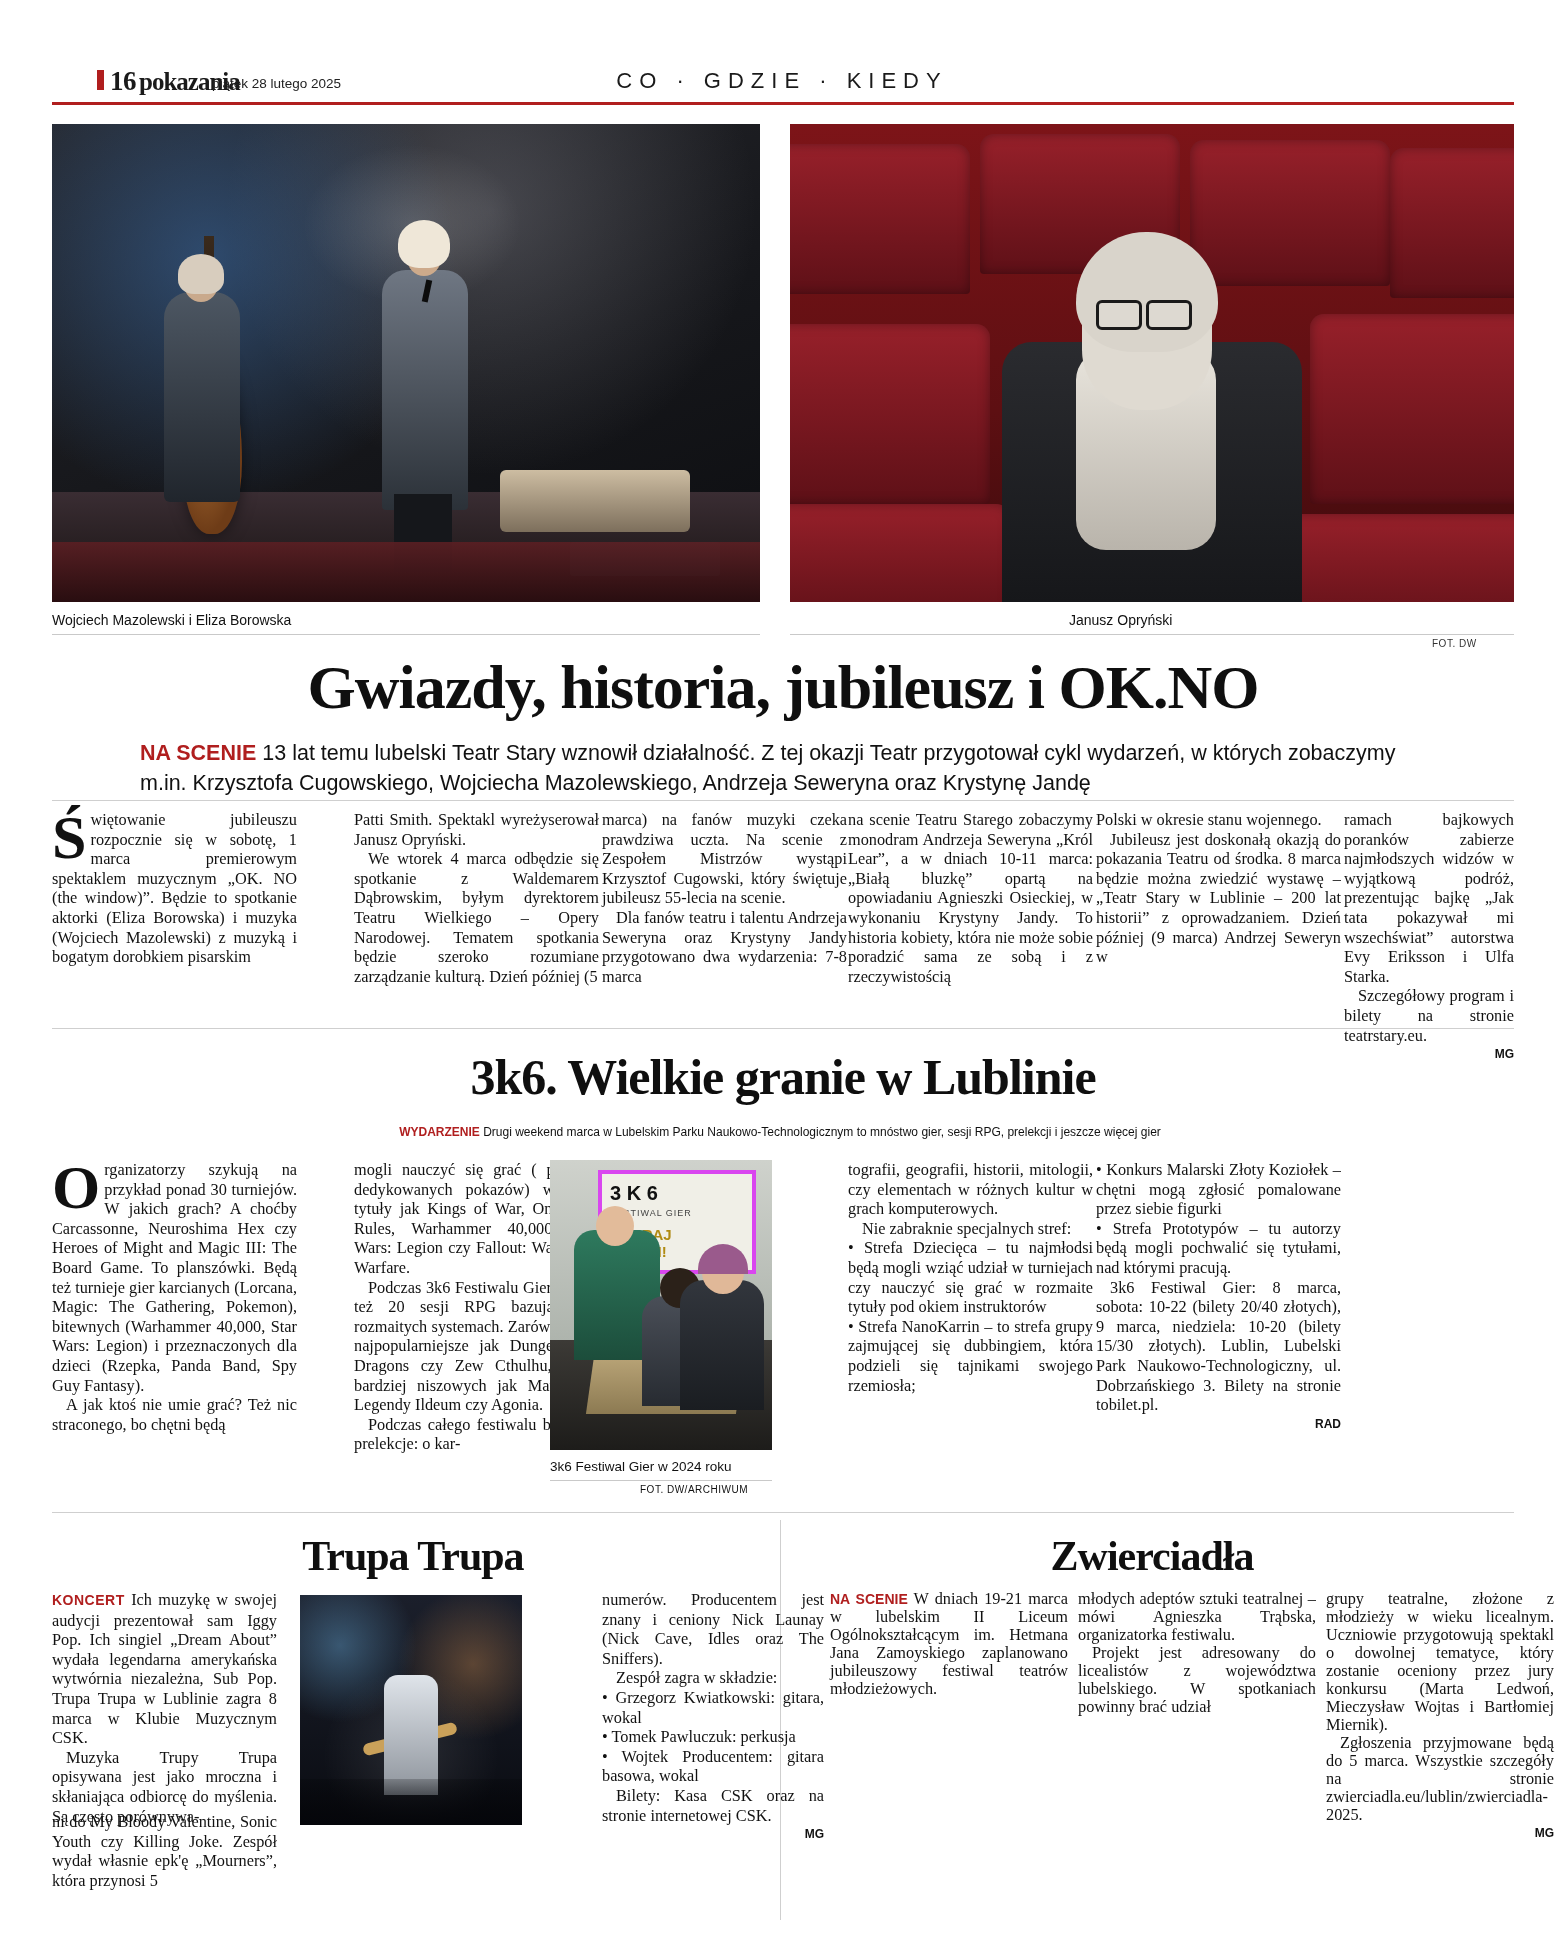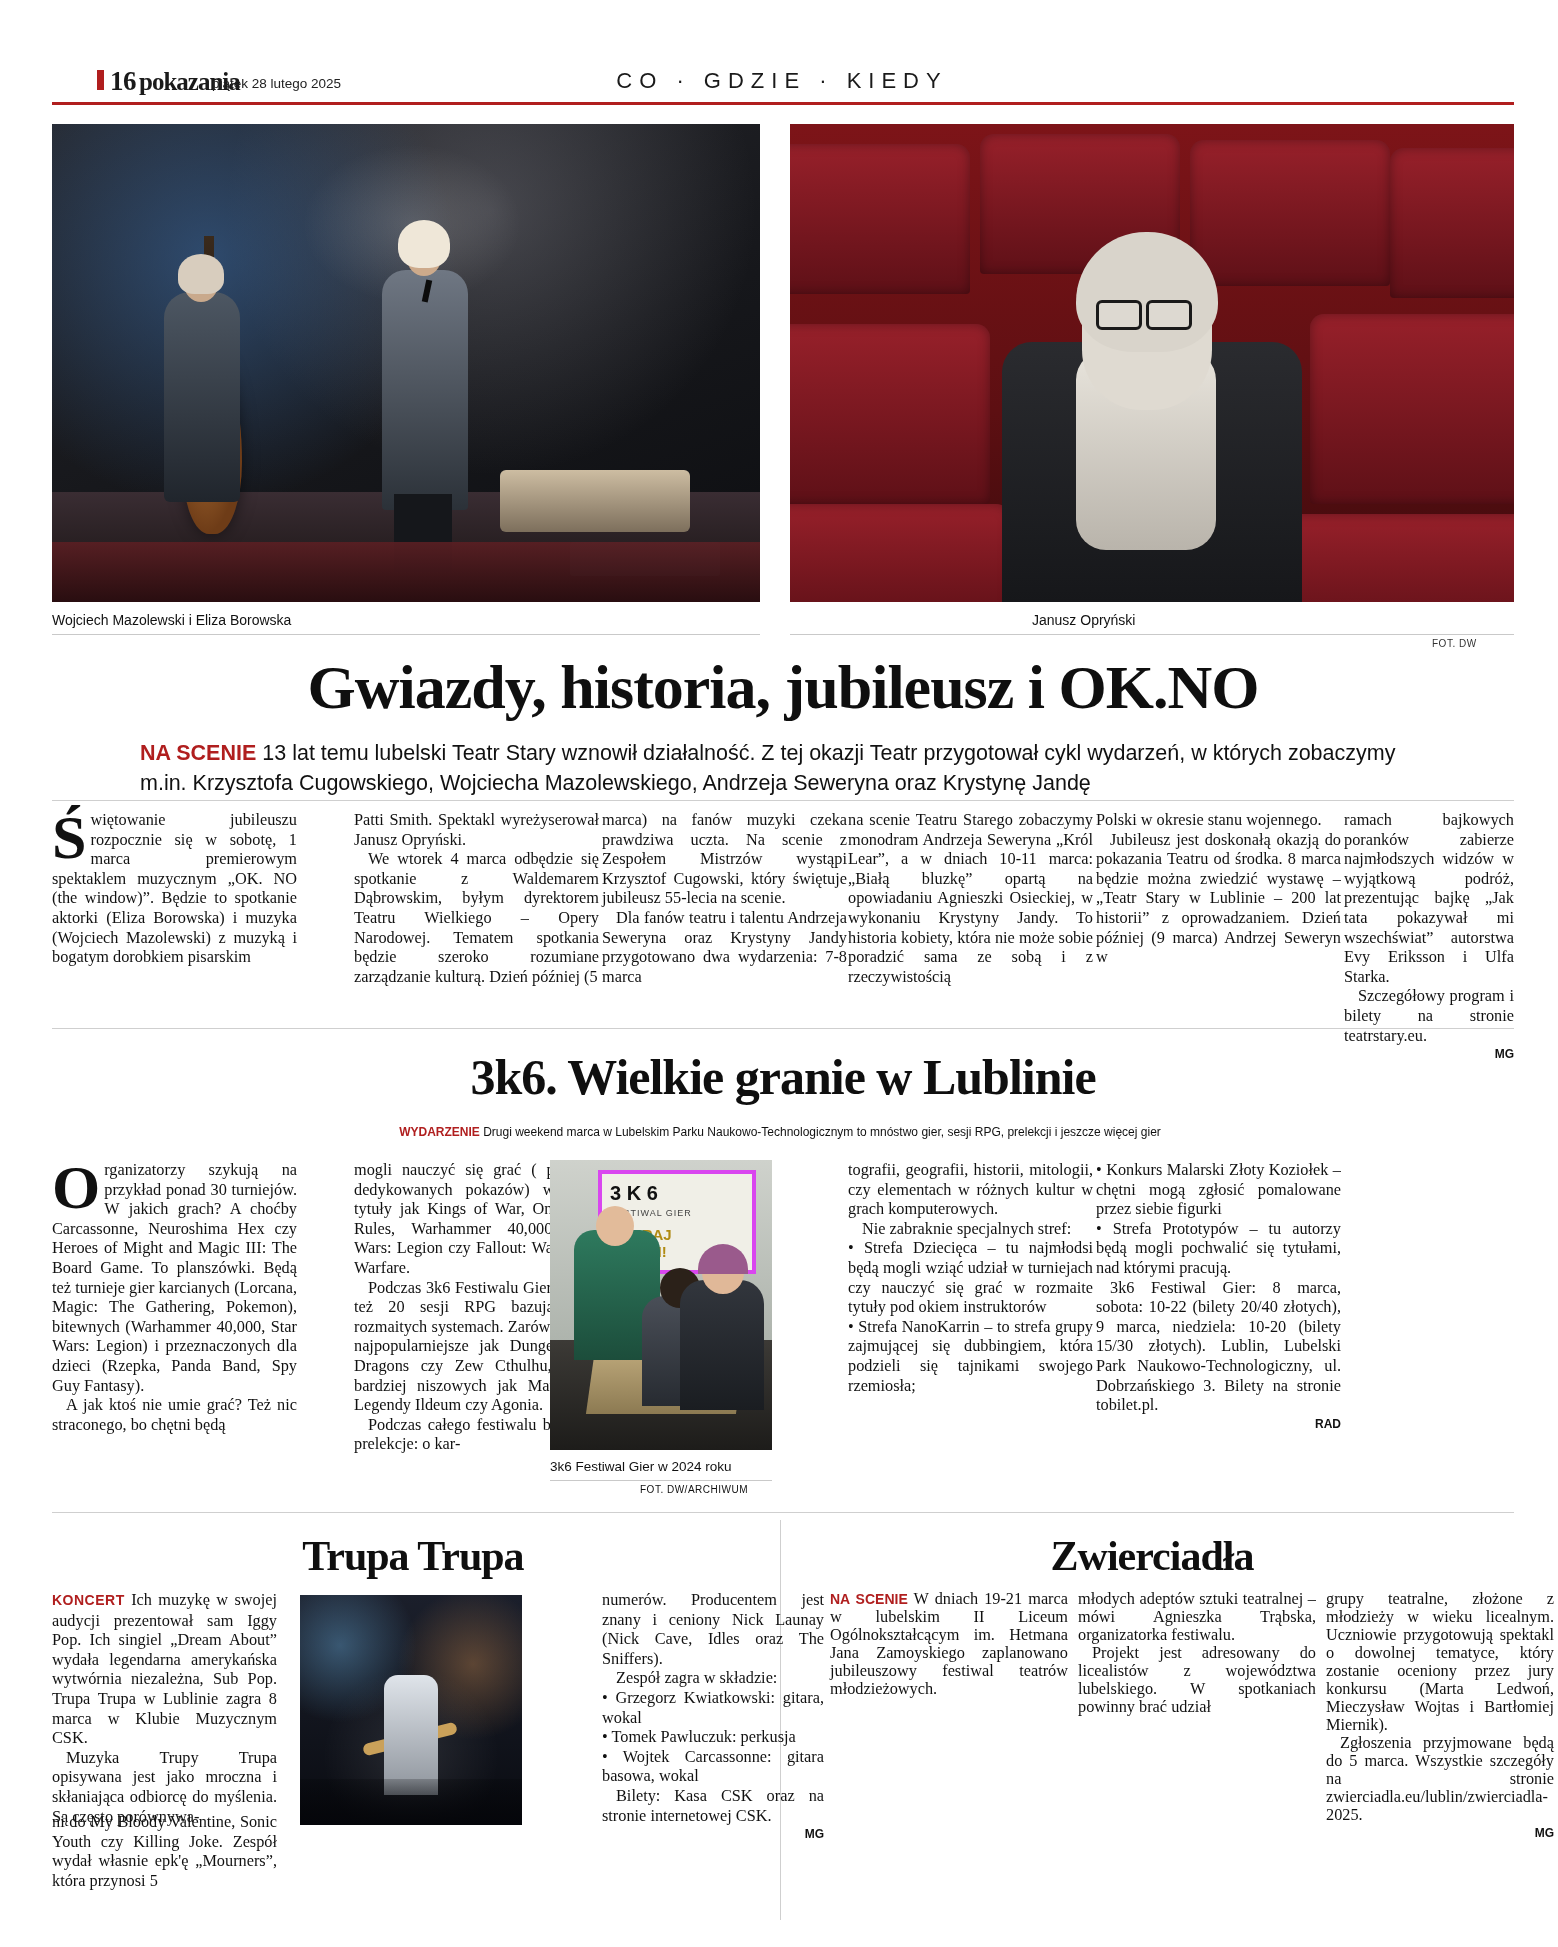--- a/index.html
+++ b/index.html
@@ -47,21 +47,21 @@
   }
   .photo-1 { left:52px; top:124px; width:708px; height:478px; }
   .photo-2 { left:790px; top:124px; width:724px; height:478px; }
 
   .cap {
     position:absolute;
     font-family:"Liberation Sans", sans-serif;
     font-size:14px; color:#111;
   }
   .cap-1 { left:52px; top:612px; }
-  .cap-2 { left:1032px; top:612px; }
+  .cap-2 { left:1069px; top:612px; }
   .cap-rule { position:absolute; height:1px; background:#c9c9c9; }
   .cap-rule-1 { left:52px; top:634px; width:708px; }
   .cap-rule-2 { left:790px; top:634px; width:724px; }
   .fot {
     position:absolute; left:1432px; top:638px;
     font-family:"Liberation Sans", sans-serif;
     font-size:10px; letter-spacing:0.5px; color:#333;
   }
 
   
@@ -381,21 +381,21 @@
   <div class="cols art3">
     <div class="col c1">
       <p class="first"><span class="kicker-inline">KONCERT</span><span> Ich muzykę w swojej audycji prezentował sam Iggy Pop. Ich singiel „Dream About” wydała legendarna amerykańska wytwórnia niezależna, Sub Pop. Trupa Trupa w Lublinie zagra 8 marca w Klubie Muzycznym CSK.</span></p>
       <p>Muzyka Trupy Trupa opisywana jest jako mroczna i skłaniająca odbiorcę do myślenia. Są często porównywa-</p>
     </div>
     <div class="col c2">
       <p class="first">numerów. Producentem jest znany i ceniony Nick Launay (Nick Cave, Idles oraz The Sniffers).</p>
       <p>Zespół zagra w składzie:</p>
       <p class="bullet">• Grzegorz Kwiatkowski: gitara, wokal</p>
       <p class="bullet">• Tomek Pawluczuk: perkusja</p>
-      <p class="bullet">• Wojtek Carcassonne: gitara basowa, wokal</p>
+      <p class="bullet">• Wojtek Producentem: gitara basowa, wokal</p>
       <p>Bilety: Kasa CSK oraz na stronie internetowej CSK.</p>
       <p class="sig">MG</p>
     </div>
   </div>
   <div class="col" style="position:absolute; left:52px; top:1812px; width:225px; font-size:16.3px; line-height:19.6px; text-align:justify;">
     <p class="first">ni do My Bloody Valentine, Sonic Youth czy Killing Joke. Zespół wydał własnie epk'ę „Mourners”, która przynosi 5</p>
   </div>
 
   <div class="photo photo-4">
     <div class="p4-bg"></div>

